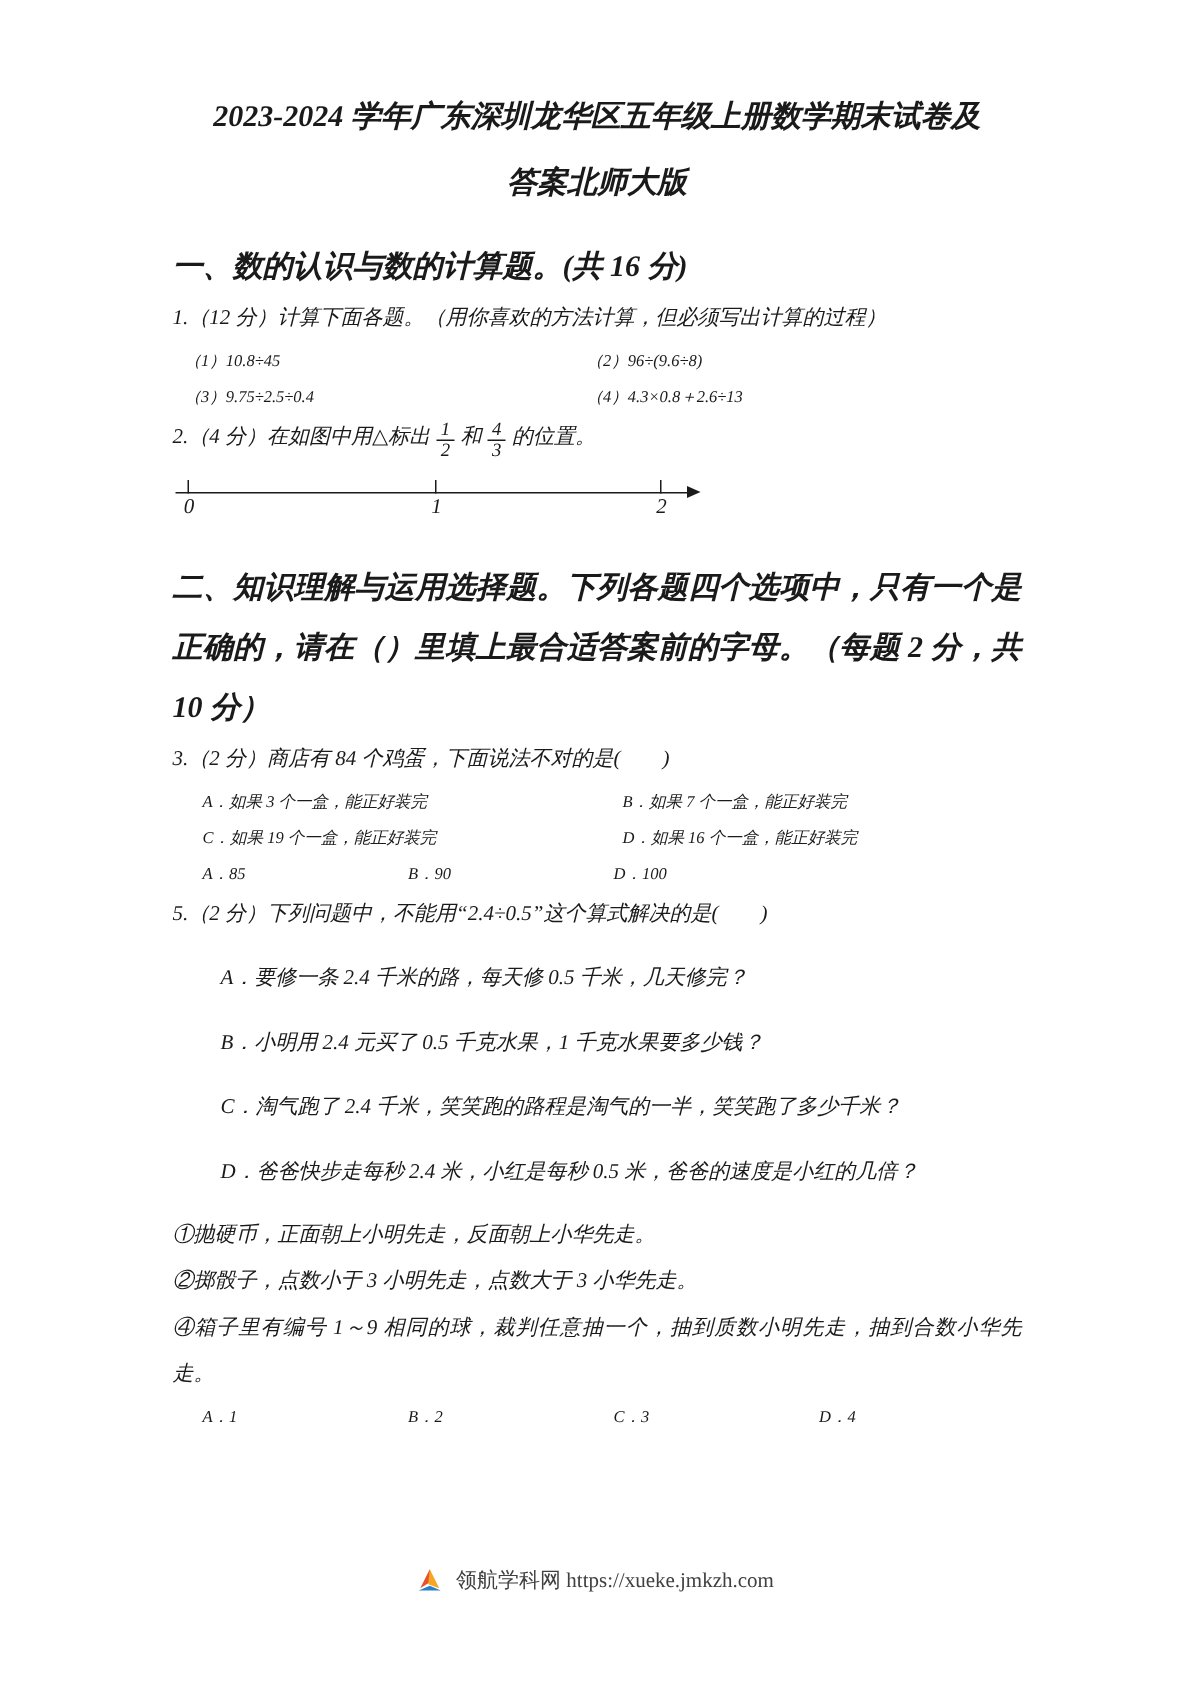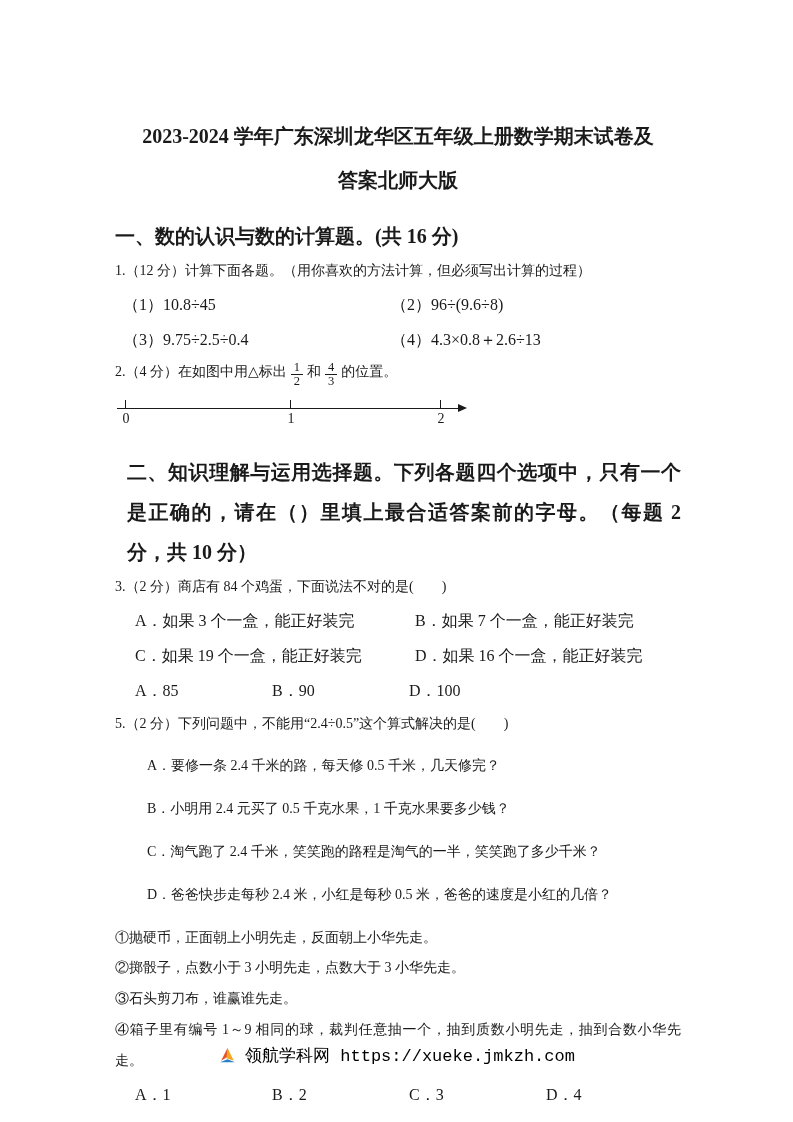--- a/index.html
+++ b/index.html
@@ -4,31 +4,31 @@
 <style>
   html, body { margin: 0; padding: 0; }
   body {
     width: 793px; height: 1122px;
     background: #ffffff;
     color: #1a1a1a;
     font-family: "Liberation Serif", "DejaVu Serif", serif;
     position: relative;
     overflow: hidden;
   }
-  .content { padding: 114px 112px 0 115px; }
+  .content { padding: 56px 112px 0 115px; font-style: italic; }
 
   .title { font-size: 20px; font-weight: 700; text-align: center; line-height: 2.2; margin: 0 0 14px 0; }
   .title .title-line { display: block; }
 
   .sec-header { font-size: 20px; font-weight: 700; line-height: 2; margin: 0; text-align: justify; }
-  .sec-header.s2 { margin-top: 10px; margin-left: 12px; }
+  .sec-header.s2 { margin-top: 10px; }
 
   .line { font-size: 14px; line-height: 2.2; margin: 0; text-align: justify; }
 
-  .row { display: flex; font-size: 16px; line-height: 2.2; }
+  .row { display: flex; font-size: 11px; line-height: 2.2; }
   .q1row { padding-left: 8px; }
   .q1row .c1 { width: 268px; }
 
   .opts2 { padding-left: 20px; }
   .opts2 .c1 { width: 280px; }
 
   .opts4 { padding-left: 20px; }
   .opts4 .c { width: 137px; }
 
   .opt-line { padding-left: 20px; font-size: 14px; line-height: 2.2; margin: 12px; }
@@ -41,21 +41,21 @@
   .nl-line  { position: absolute; left: 0; top: 14px; width: 342px; height: 1px; background: #1a1a1a; }
   .nl-arrow { position: absolute; left: 341px; top: 10px; width: 0; height: 0;
               border-left: 9px solid #1a1a1a; border-top: 4.5px solid transparent; border-bottom: 4.5px solid transparent; }
   .nl-tick  { position: absolute; top: 6px; width: 1px; height: 9px; background: #1a1a1a; }
   .tick0 { left: 8px; } .tick1 { left: 173px; } .tick2 { left: 323px; }
   .nl-label { position: absolute; top: 17px; font-size: 14px; transform: translateX(-50%); }
   .lab0 { left: 9px; } .lab1 { left: 174px; } .lab2 { left: 324px; }
 
   .footer { position: absolute; left: 0; top: 1044px; width: 793px;
             display: flex; justify-content: center; align-items: center; gap: 8px; }
-  .footer-text { color: #000000; font-size: 17px; font-family: Liberation Mono, monospace; }
+  .footer-text { color: #404040; font-size: 14px; font-family: Liberation Serif, serif; }
 </style>
 </head>
 <body>
 
 <div class="content">
 
   <h1 class="title">
     <span class="title-line">2023-2024 学年广东深圳龙华区五年级上册数学期末试卷及</span>
     <span class="title-line">答案北师大版</span>
   </h1>
@@ -106,21 +106,20 @@
   </div>
 
   <p class="line">5.（2 分）下列问题中，不能用“2.4÷0.5”这个算式解决的是(　　)</p>
   <p class="opt-line">A．要修一条 2.4 千米的路，每天修 0.5 千米，几天修完？</p>
   <p class="opt-line">B．小明用 2.4 元买了 0.5 千克水果，1 千克水果要多少钱？</p>
   <p class="opt-line">C．淘气跑了 2.4 千米，笑笑跑的路程是淘气的一半，笑笑跑了多少千米？</p>
   <p class="opt-line">D．爸爸快步走每秒 2.4 米，小红是每秒 0.5 米，爸爸的速度是小红的几倍？</p>
 
   <p class="line">①抛硬币，正面朝上小明先走，反面朝上小华先走。</p>
   <p class="line">②掷骰子，点数小于 3 小明先走，点数大于 3 小华先走。</p>
-  <p class="line">③石头剪刀布，谁赢谁先走。</p>
   <p class="line">④箱子里有编号 1～9 相同的球，裁判任意抽一个，抽到质数小明先走，抽到合数小华先走。</p>
   <div class="row opts4">
     <span class="c">A．1</span>
     <span class="c">B．2</span>
     <span class="c">C．3</span>
     <span>D．4</span>
   </div>
 
 </div>
 

